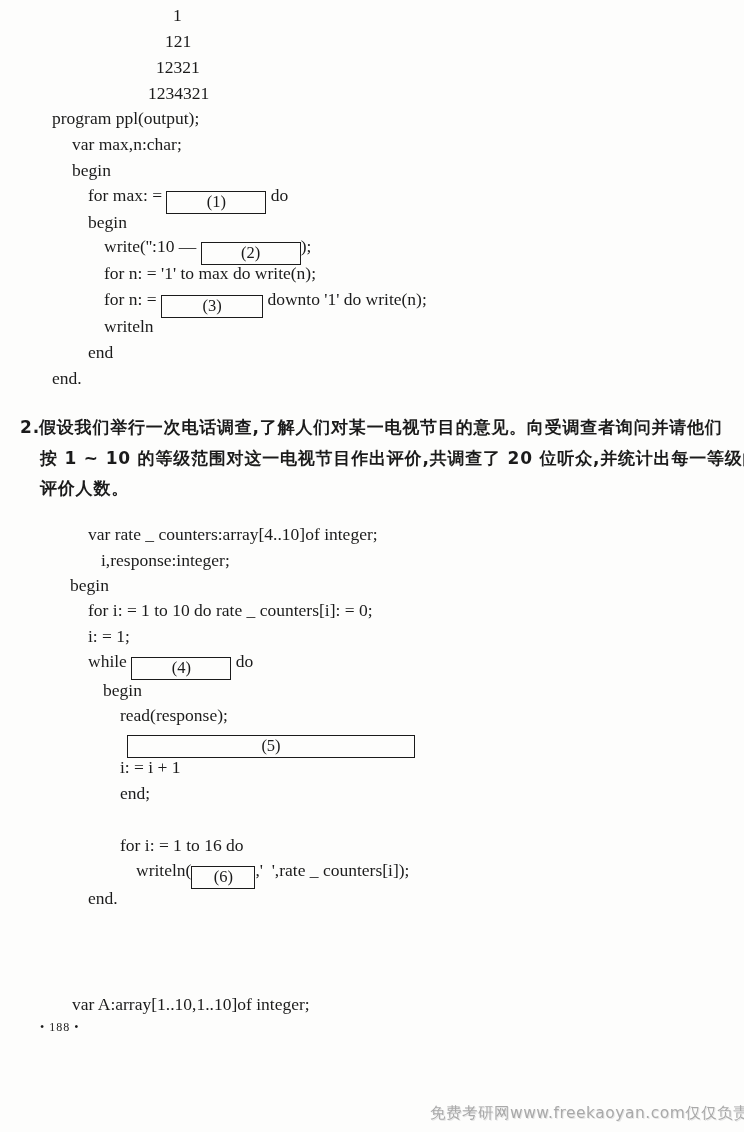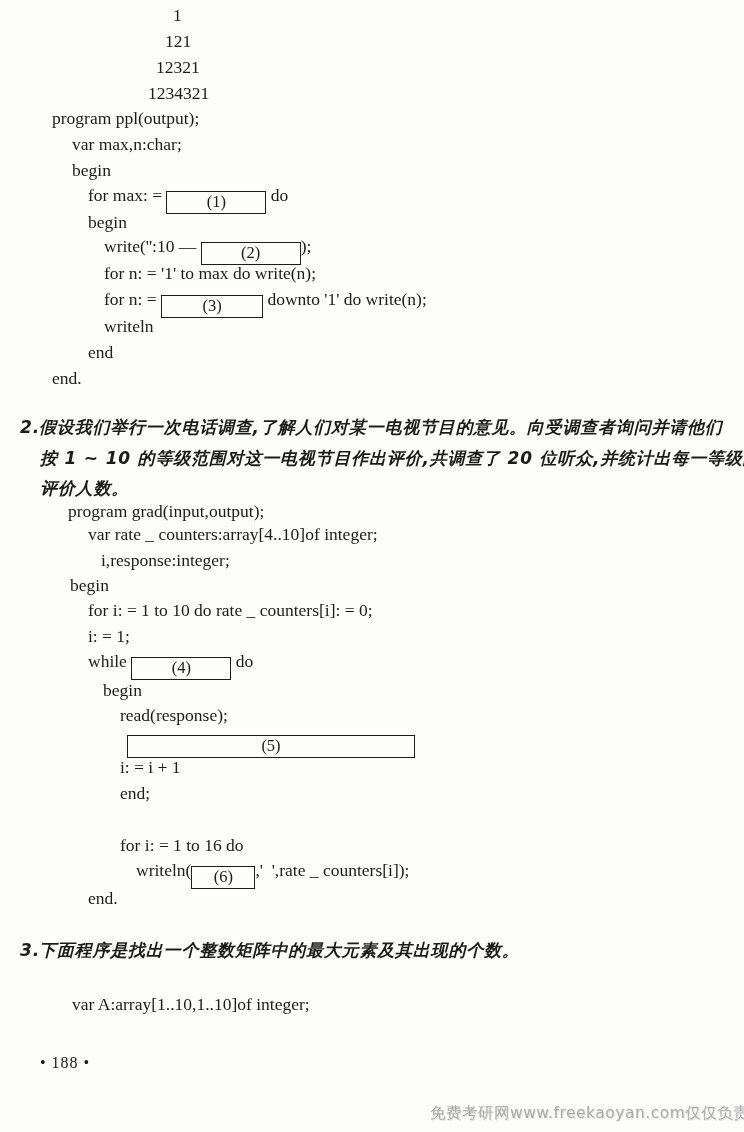--- a/index.html
+++ b/index.html
@@ -17,21 +17,20 @@
     white-space:pre;
     font-size:17.5px;
     line-height:24px;
   }
   .cn {
     font-family:"DejaVu Sans","Liberation Sans",sans-serif;
     font-weight:700;
     font-size:17px;
     letter-spacing:0.8px;
     line-height:24px;
-    font-style:italic;
   }
   .itemnum {
     display:inline-block;
     width:19px;
     font-family:"DejaVu Sans","Liberation Sans",sans-serif;
     font-weight:700;
     font-size:17px;
   }
   .blank {
     display:inline-block;
@@ -41,21 +40,21 @@
     line-height:20px;
     text-align:center;
     vertical-align:-6px;
     font-size:16.5px;
     background:#fdfdfc;
   }
   .w100 { width:100px; }
   .w102 { width:102px; }
   .w64  { width:64px; }
   .w288 { width:288px; }
-  .pagenum { font-size:16px; letter-spacing:1px;margin-top:36px; }
+  .pagenum { font-size:12px; letter-spacing:1px; }
   .watermark {
     position:absolute;
     font-family:"DejaVu Sans","Liberation Sans",sans-serif;
     font-size:15.5px;
     color:#a9a9a9;
     text-shadow:1px 1px 0 #e6e6e6;
     letter-spacing:0.5px;
     white-space:pre;
   }
 </style>
@@ -78,35 +77,33 @@
   <div class="ln" style="left:104px; top:261px">for n: = '1' to max do write(n);</div>
   <div class="ln" style="left:104px; top:287px"><span>for n: = </span><span class="blank w102"><span>(3)</span></span><span> downto '1' do write(n);</span></div>
   <div class="ln" style="left:104px; top:314px">writeln</div>
   <div class="ln" style="left:88px; top:340px">end</div>
   <div class="ln" style="left:52px; top:366px">end.</div>
 
   <div class="ln cn" style="left:20px; top:415px"><span class="itemnum">2.</span><span>假设我们举行一次电话调查,了解人们对某一电视节目的意见。向受调查者询问并请他们</span></div>
   <div class="ln cn" style="left:40px; top:446px">按 1 ~ 10 的等级范围对这一电视节目作出评价,共调查了 20 位听众,并统计出每一等级的</div>
   <div class="ln cn" style="left:40px; top:476px">评价人数。</div>
 
-  <div class="ln" style="left:68px; top:499px">program grad(input,output);</div>
   <div class="ln" style="left:88px; top:522px">var rate _ counters:array[4..10]of integer;</div>
   <div class="ln" style="left:101px; top:548px">i,response:integer;</div>
   <div class="ln" style="left:70px; top:573px">begin</div>
   <div class="ln" style="left:88px; top:598px">for i: = 1 to 10 do rate _ counters[i]: = 0;</div>
   <div class="ln" style="left:88px; top:624px">i: = 1;</div>
   <div class="ln" style="left:88px; top:649px"><span>while </span><span class="blank w100"><span>(4)</span></span><span> do</span></div>
   <div class="ln" style="left:103px; top:678px">begin</div>
   <div class="ln" style="left:120px; top:703px">read(response);</div>
   <div class="ln" style="left:127px; top:727px"><span class="blank w288"><span>(5)</span></span></div>
   <div class="ln" style="left:120px; top:755px">i: = i + 1</div>
   <div class="ln" style="left:120px; top:781px">end;</div>
   <div class="ln" style="left:120px; top:833px">for i: = 1 to 16 do</div>
   <div class="ln" style="left:136px; top:858px"><span>writeln(</span><span class="blank w64"><span>(6)</span></span><span>,'  ',rate _ counters[i]);</span></div>
   <div class="ln" style="left:88px; top:886px">end.</div>
 
-  <div class="ln cn" style="left:20px; top:938px"><span class="itemnum">3.</span><span>下面程序是找出一个整数矩阵中的最大元素及其出现的个数。</span></div>
   <div class="ln" style="left:72px; top:992px">var A:array[1..10,1..10]of integer;</div>
 
   <div class="ln pagenum" style="left:40px; top:1015px">• 188 •</div>
   <div class="watermark" style="left:430px; top:1103px">免费考研网www.freekaoyan.com仅仅负责整理资料</div>
 
 </div>
 
 </body></html>

